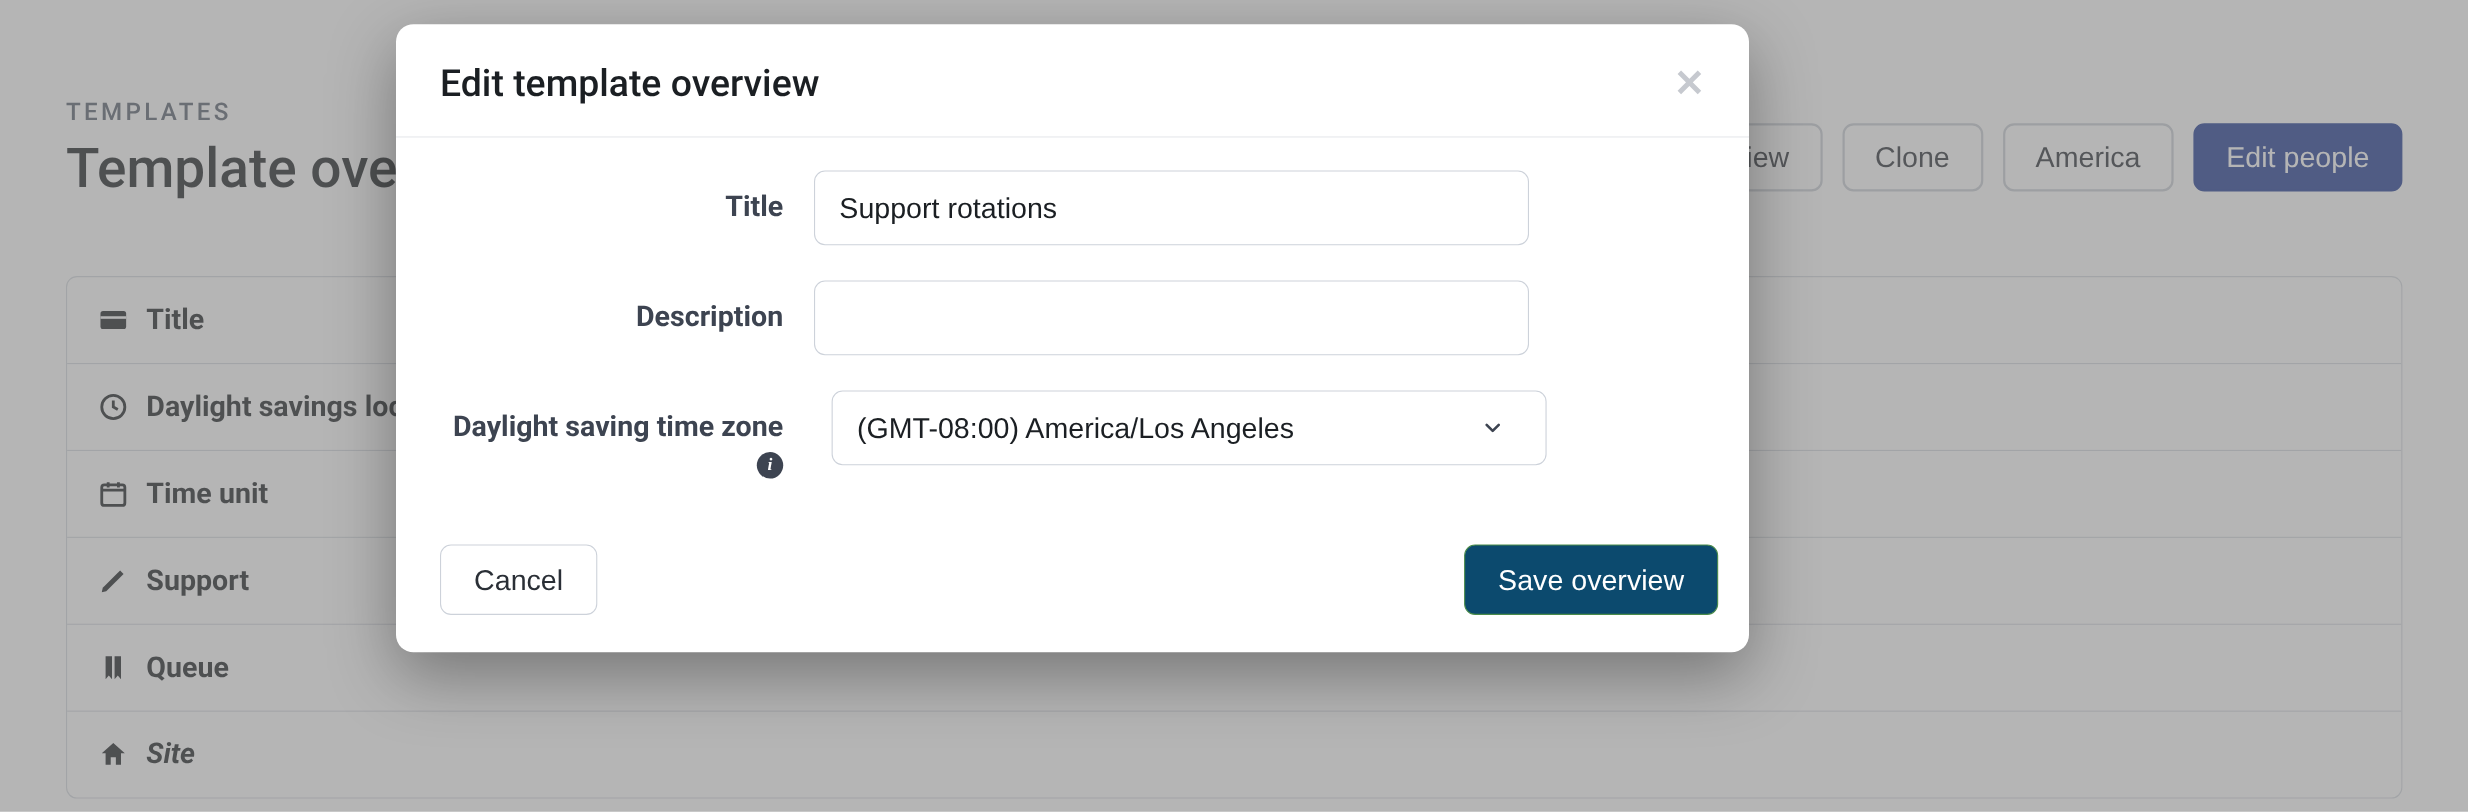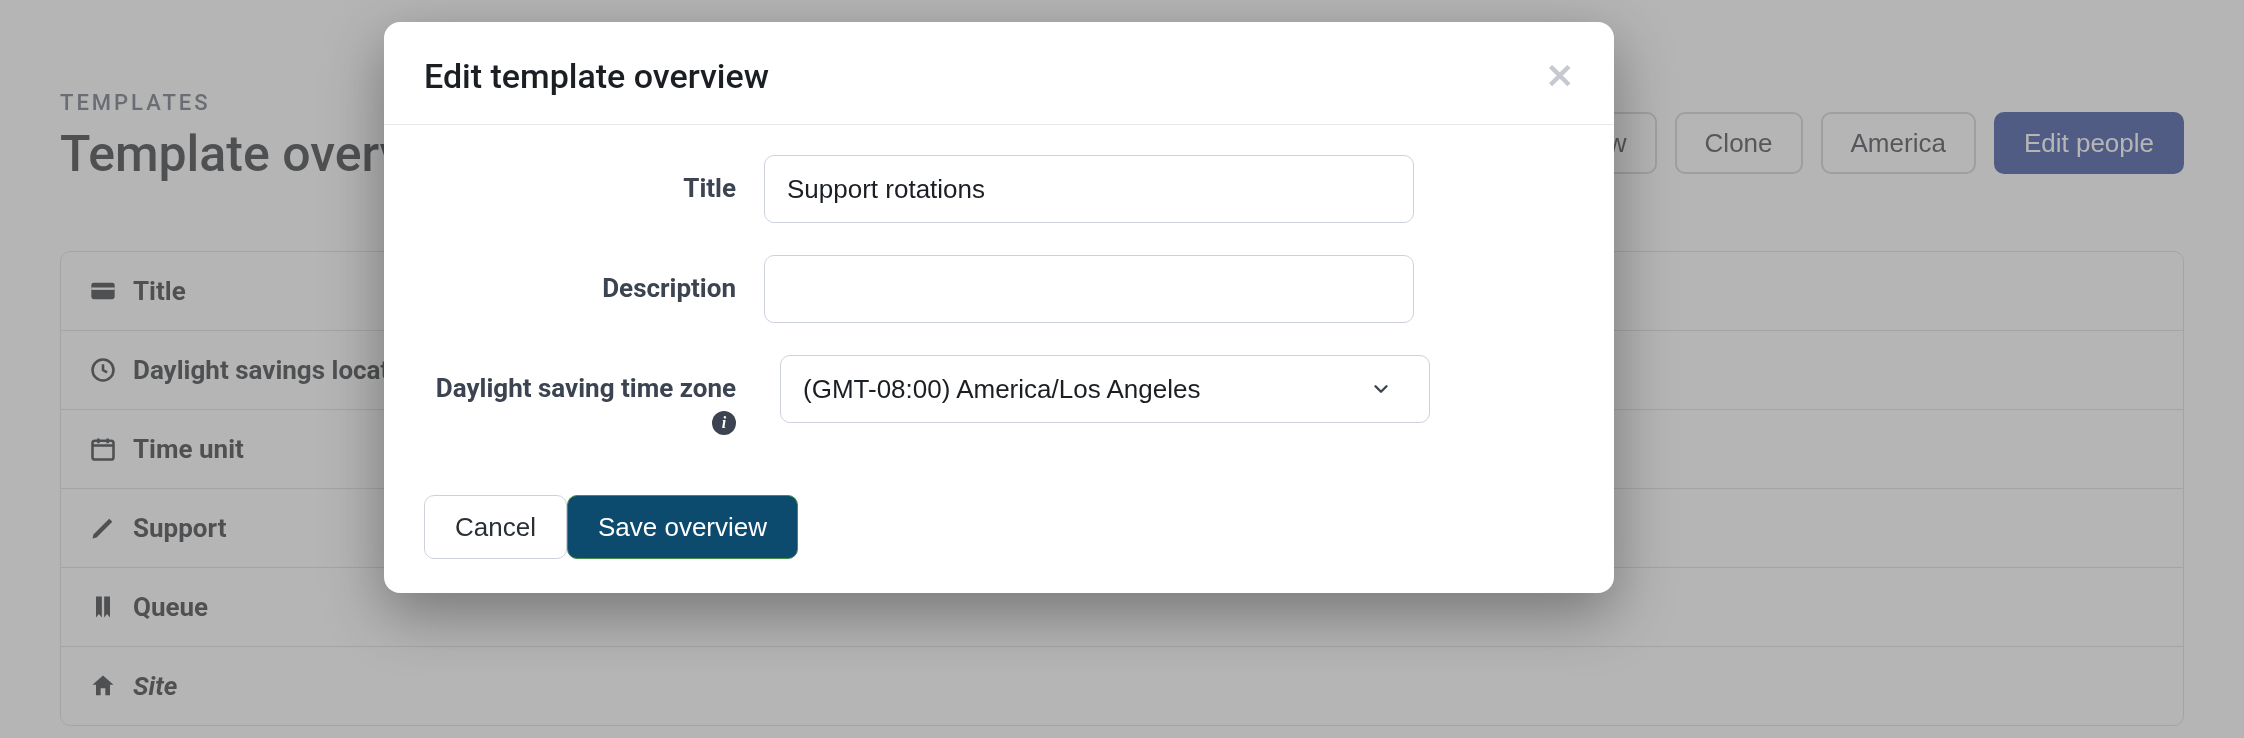--- a/index.html
+++ b/index.html
@@ -37,21 +37,21 @@
   .row:last-child { border-bottom: none; font-style: italic; }
   .row .ico { width: 28px; height: 28px; flex: 0 0 28px; color: #1b1f23; }
 
   
   .scrim {
     position: absolute; inset: 0; background: rgba(120,120,120,0.55);
   }
 
   
   .modal {
-    position: absolute; left: 384px; top: 22px; width: 1230px;
+    position: absolute; left: 360px; top: 22px; width: 1230px;
     background: #fff; border-radius: 16px;
     box-shadow: 0 20px 60px rgba(0,0,0,0.35);
     overflow: hidden;
   }
   .mhead {
     display: flex; align-items: center; justify-content: space-between;
     padding: 34px 40px 28px 40px; border-bottom: 1.5px solid #e6e8ec;
   }
   .mtitle { font-size: 34px; font-weight: 500; color: #1b1f23; }
   .close { font-size: 34px; color: #c6c9cf; cursor: pointer; line-height: 1; font-weight: 700;}
@@ -76,21 +76,21 @@
     width: 650px; height: 68px; border: 1.5px solid #cdd2da; border-radius: 10px;
     font-size: 26px; padding: 0 22px; background: #fff; color: #1b1f23;
     appearance: none; -webkit-appearance: none;
   }
   .select-wrap { position: relative; width: 650px; padding-left: 16px; }
   .select-wrap .chev {
     position: absolute; right: 22px; top: 50%; transform: translateY(-50%);
     pointer-events: none; color: #3d4451;
   }
   .mfoot {
-    display: flex; align-items: center;
+    display: flex; justify-content: space-between; align-items: center;
     padding: 18px 28px 34px 40px;
   }
   .mbtn {
     font-size: 26px; padding: 18px 30px; border-radius: 10px; cursor: pointer; line-height: 1;
   }
   .mbtn.cancel { background:#fff; border: 1.5px solid #cdd2da; color:#2a2f36; }
   .mbtn.save   { background:#0c4a6e; border: 1.5px solid #4a8b4a; color:#fff; }
 </style>
 </head>
 <body>

